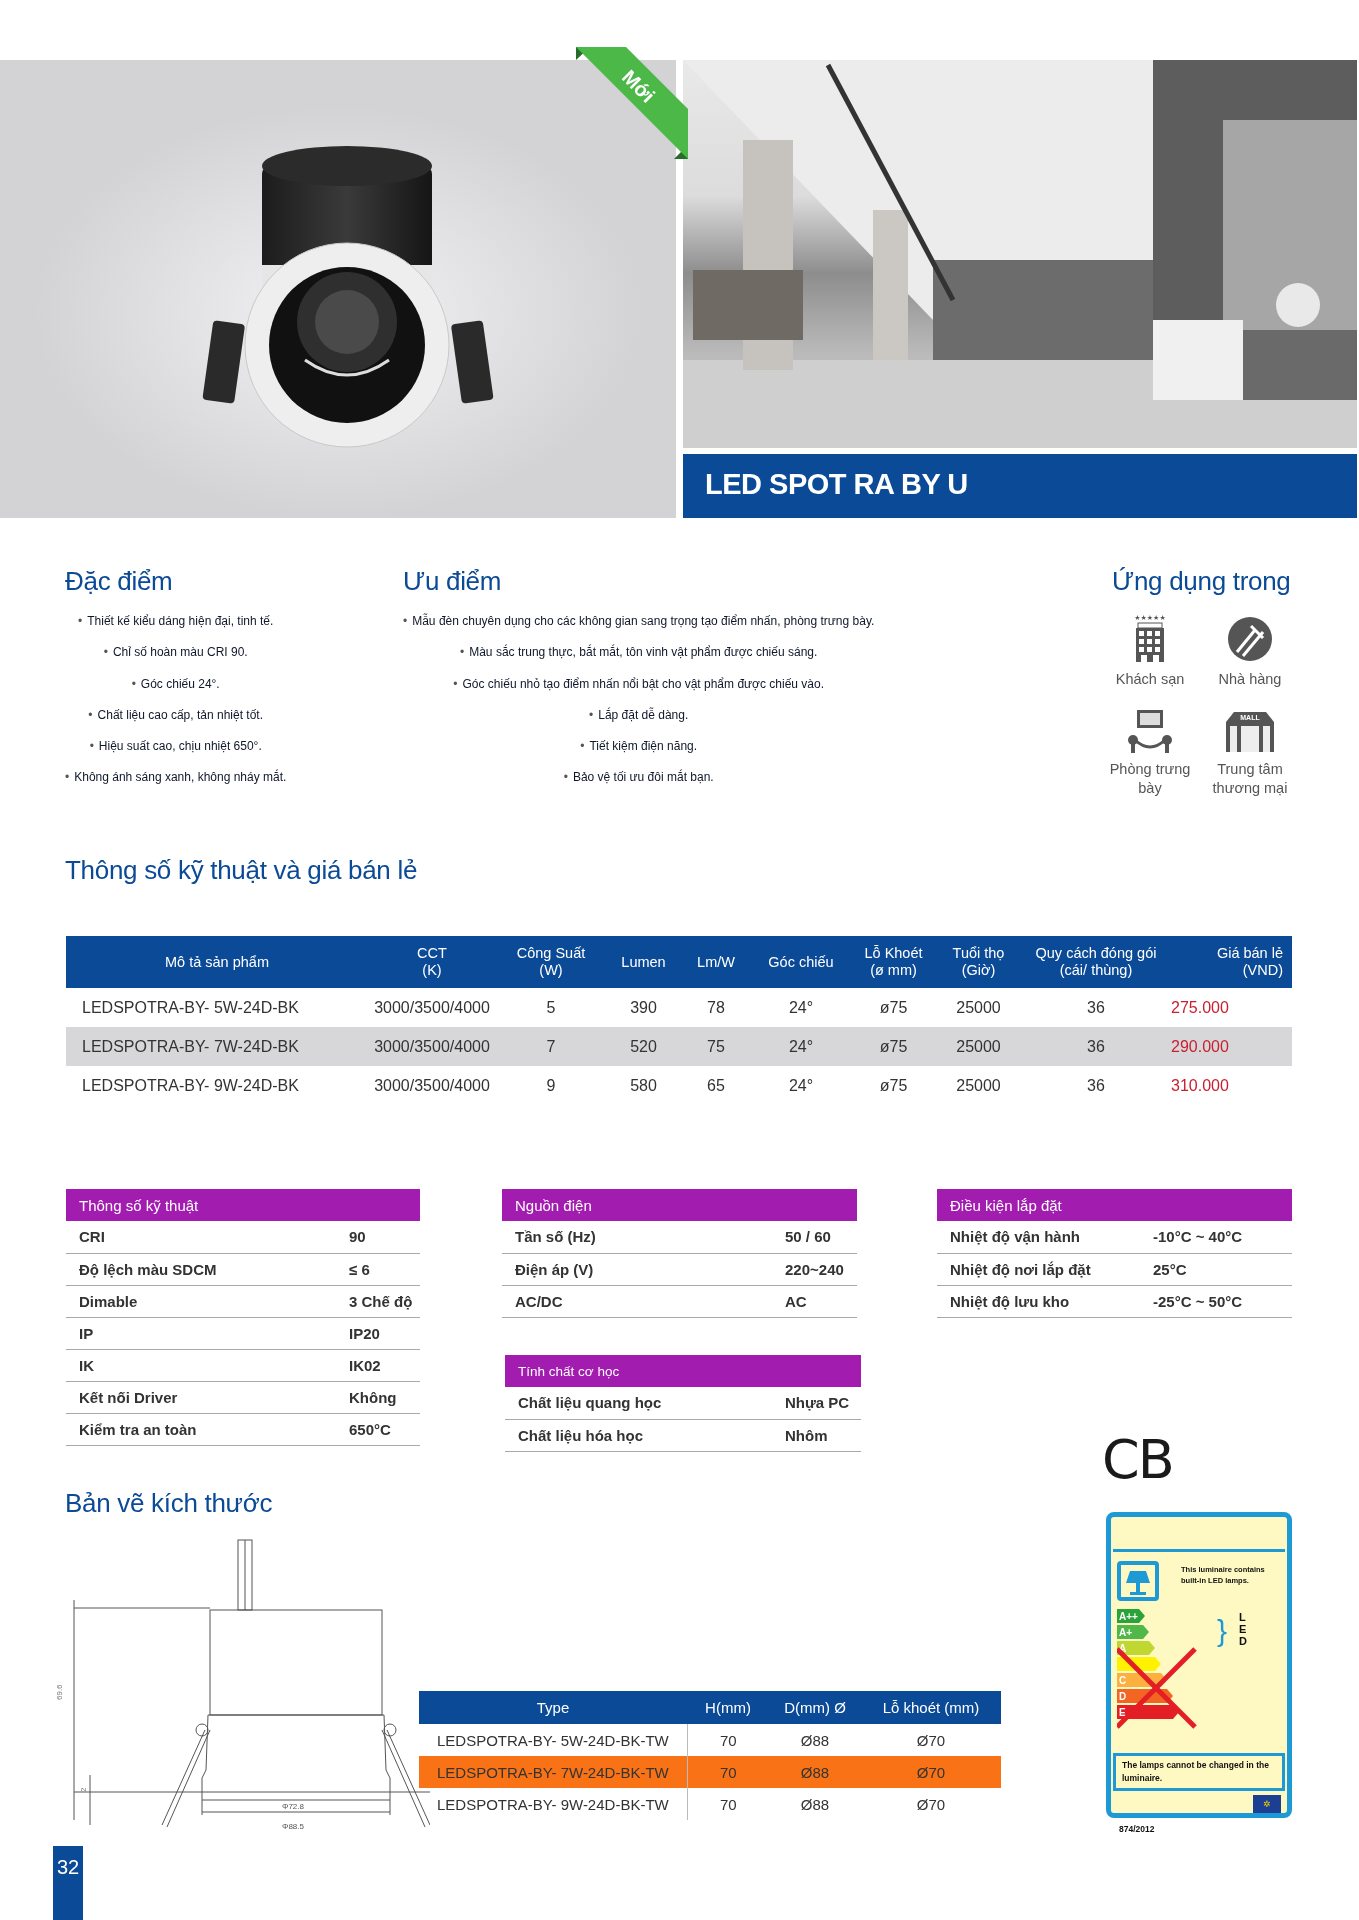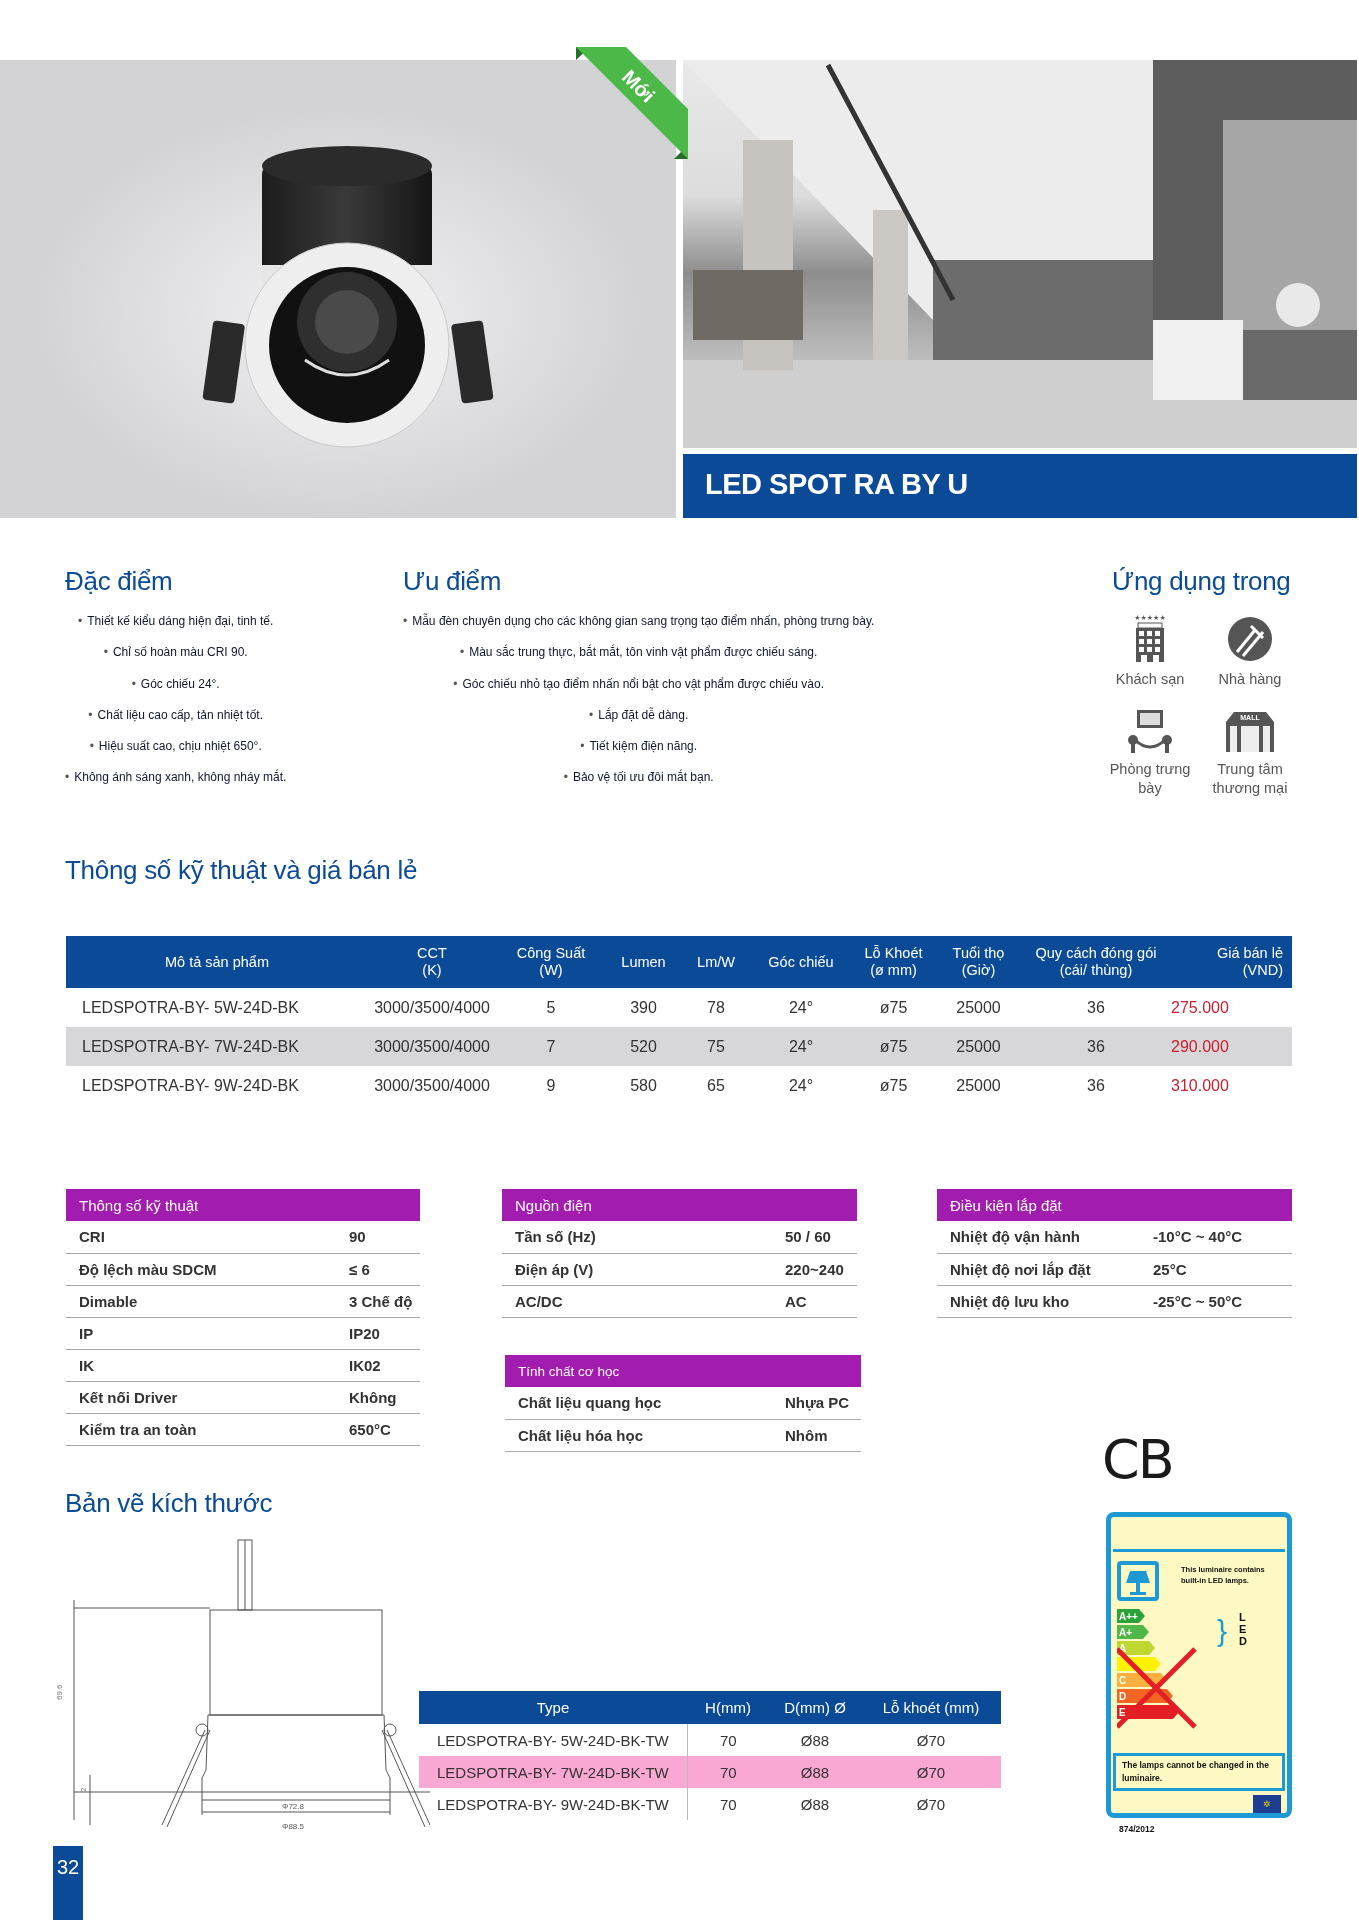--- a/index.html
+++ b/index.html
@@ -36,21 +36,21 @@
   
   .spec-table { position: absolute; border-collapse: collapse; font-size: 15px; color: #333; }
   .spec-table th { background: #a21caf; color: #fff; text-align: left; font-weight: normal; font-size: 15px; height: 32px; padding-left: 13px; }
   .spec-table td { height: 32px; border-bottom: 1px solid #a9a9a9; padding-left: 13px; font-weight: bold; }
 
   
   .dim-table { position: absolute; left: 419px; top: 1691px; width: 582px; border-collapse: collapse; font-size: 15px; color: #333; }
   .dim-table th { background: #0b4a96; color: #fff; font-weight: normal; height: 33px; text-align: center; }
   .dim-table td { height: 32px; text-align: center; }
   .dim-table td.t { text-align: left; padding-left: 18px; border-right: 1px solid #bbb; }
-  .dim-table tr.alt td { background: #f9a8d4; }
+  .dim-table tr.alt td { background: #f97316; }
 
   .page-num { left: 53px; top: 1846px; width: 30px; height: 74px; background: #0b4a96; color: #fff; font-size: 20px; text-align: center; padding-top: 10px; }
 </style>
 </head>
 <body>
 
 <div class="abs hero-left">
   <svg width="676" height="458">
     <defs>
       <radialGradient id="glow" cx="50%" cy="55%" r="45%">

